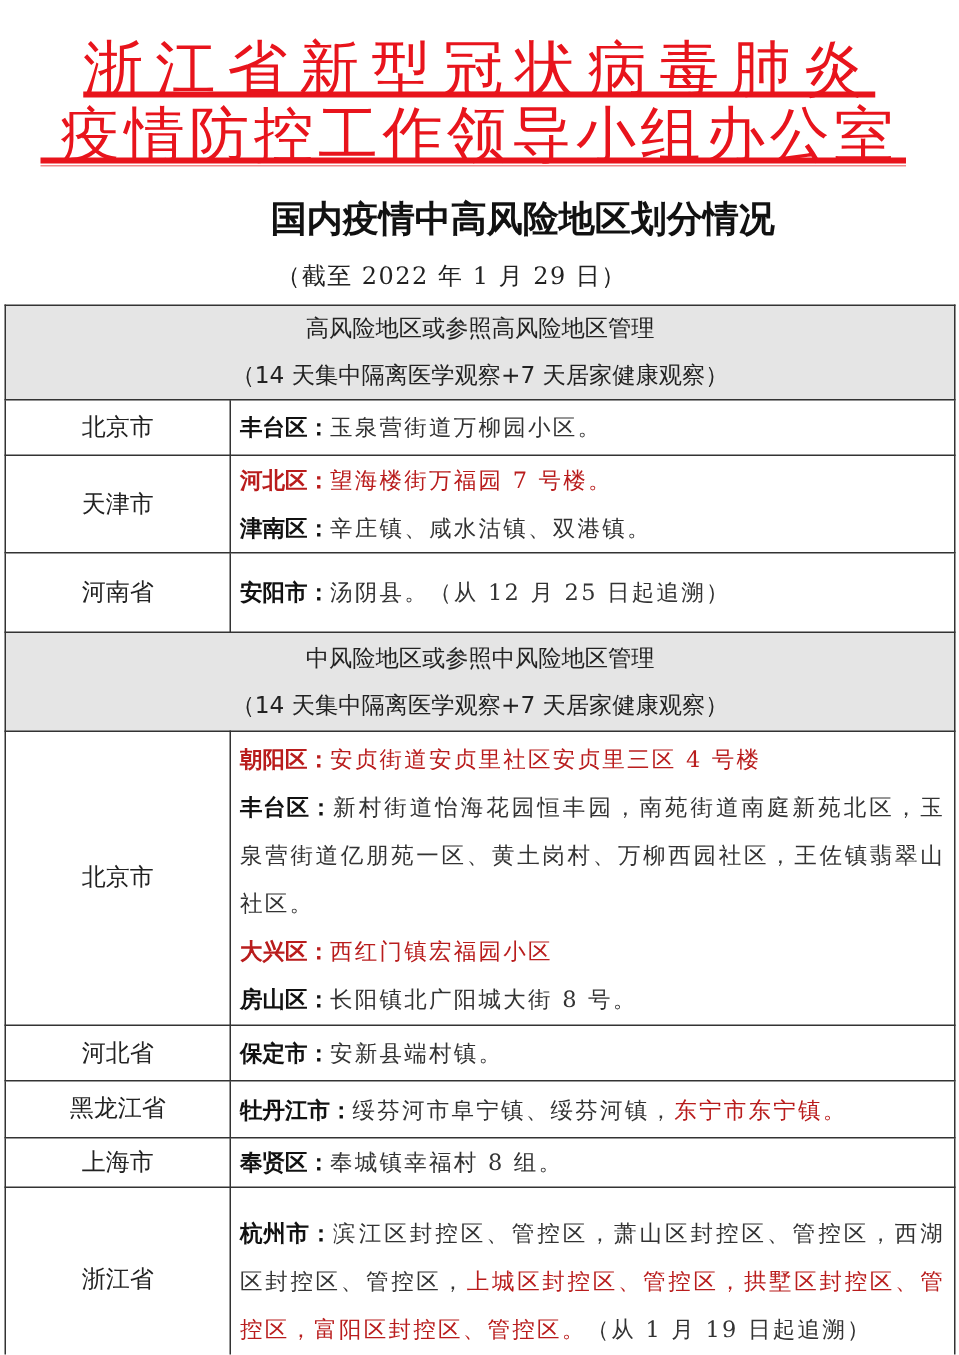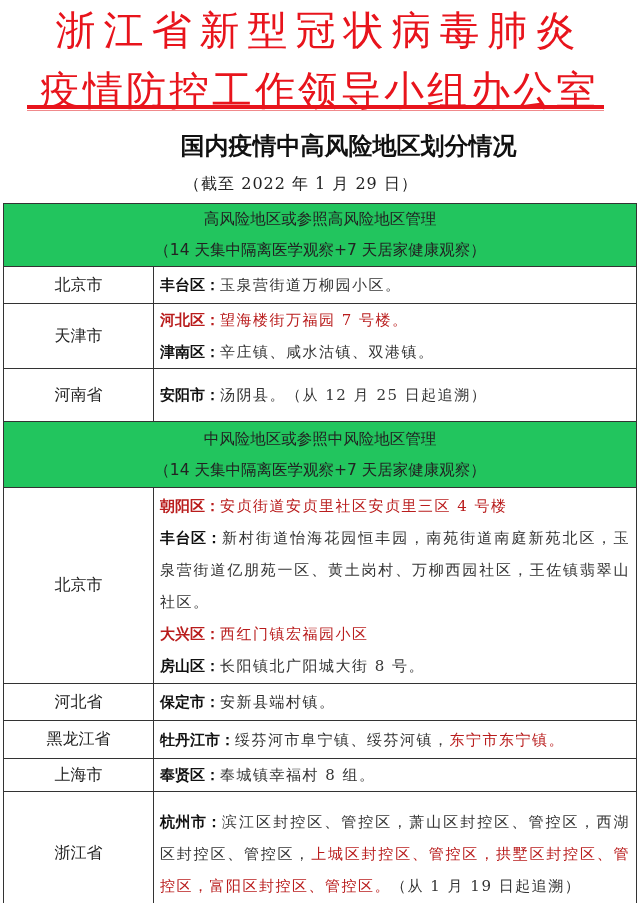--- a/index.html
+++ b/index.html
@@ -1,33 +1,33 @@
 <!DOCTYPE html>
 <html><head>
 <meta charset="utf-8">
 <style>
   html, body { margin: 0; padding: 0; background: #ffffff; }
   body { width: 639px; height: 903px; position: relative; overflow: hidden;
          font-family: "DejaVu Serif", "Liberation Serif", serif; color: #222; }
   .org-title { position: absolute; left: 0; width: 639px; text-align: center;
                color: #e8141c; font-family: "DejaVu Serif", serif;
                font-size: 40px; line-height: 44px; letter-spacing: 4px; font-weight: normal; }
-  .org-title.l1 { top: 8px; letter-spacing: 8px; }
+  .org-title.l1 { top: 24px; letter-spacing: 8px; text-decoration: underline; }
   .org-title.l2 { top: 52px; letter-spacing: 3px; margin-top: 16px; }
   .red-rule { position: absolute; left: 27px; width: 577px; top: 105px; height: 4px; background: #e8141c; }
   .red-rule2 { position: absolute; left: 27px; width: 577px; top: 110px; height: 1px; background: #f08a8c; }
   .doc-title { position: absolute; top: 130px; left: 0; width: 639px; text-align: center;
                font-size: 24px; font-weight: bold; color: #111; letter-spacing: 0px; padding-left: 29px; }
   .doc-sub { position: absolute; top: 174px; left: 0; width: 602px; text-align: center;
              font-size: 16px; color: #222; letter-spacing: 1px; }
   table.grid { position: absolute; top: 203px; left: 3px; width: 634px; border-collapse: collapse;
                table-layout: fixed; font-size: 15px; }
   table.grid td { border: 1.5px solid #333; padding: 0; vertical-align: middle; }
   .col-a { width: 150px; }
-  .hdr { background: #22c55e; text-align: center; font-family: "DejaVu Sans", sans-serif;
+  .hdr { background: #e5e5e5; text-align: center; font-family: "DejaVu Sans", sans-serif;
          font-size: 15.5px; line-height: 31px; color: #222; }
   .region { text-align: center; font-family: "DejaVu Sans", sans-serif; font-size: 16px; color: #222; }
   .detail { padding: 0 6px !important; line-height: 32px; font-size: 15px; color: #333; }
   .detail .line { display: block; }
   .label { font-weight: bold; color: #111; font-family: "DejaVu Sans", sans-serif; }
   .red, .red .label { color: #b91c1c; }
   .txt { letter-spacing: 1.5px; }
   .wrap { line-height: 32px; text-align: justify; }
 </style>
 </head>

